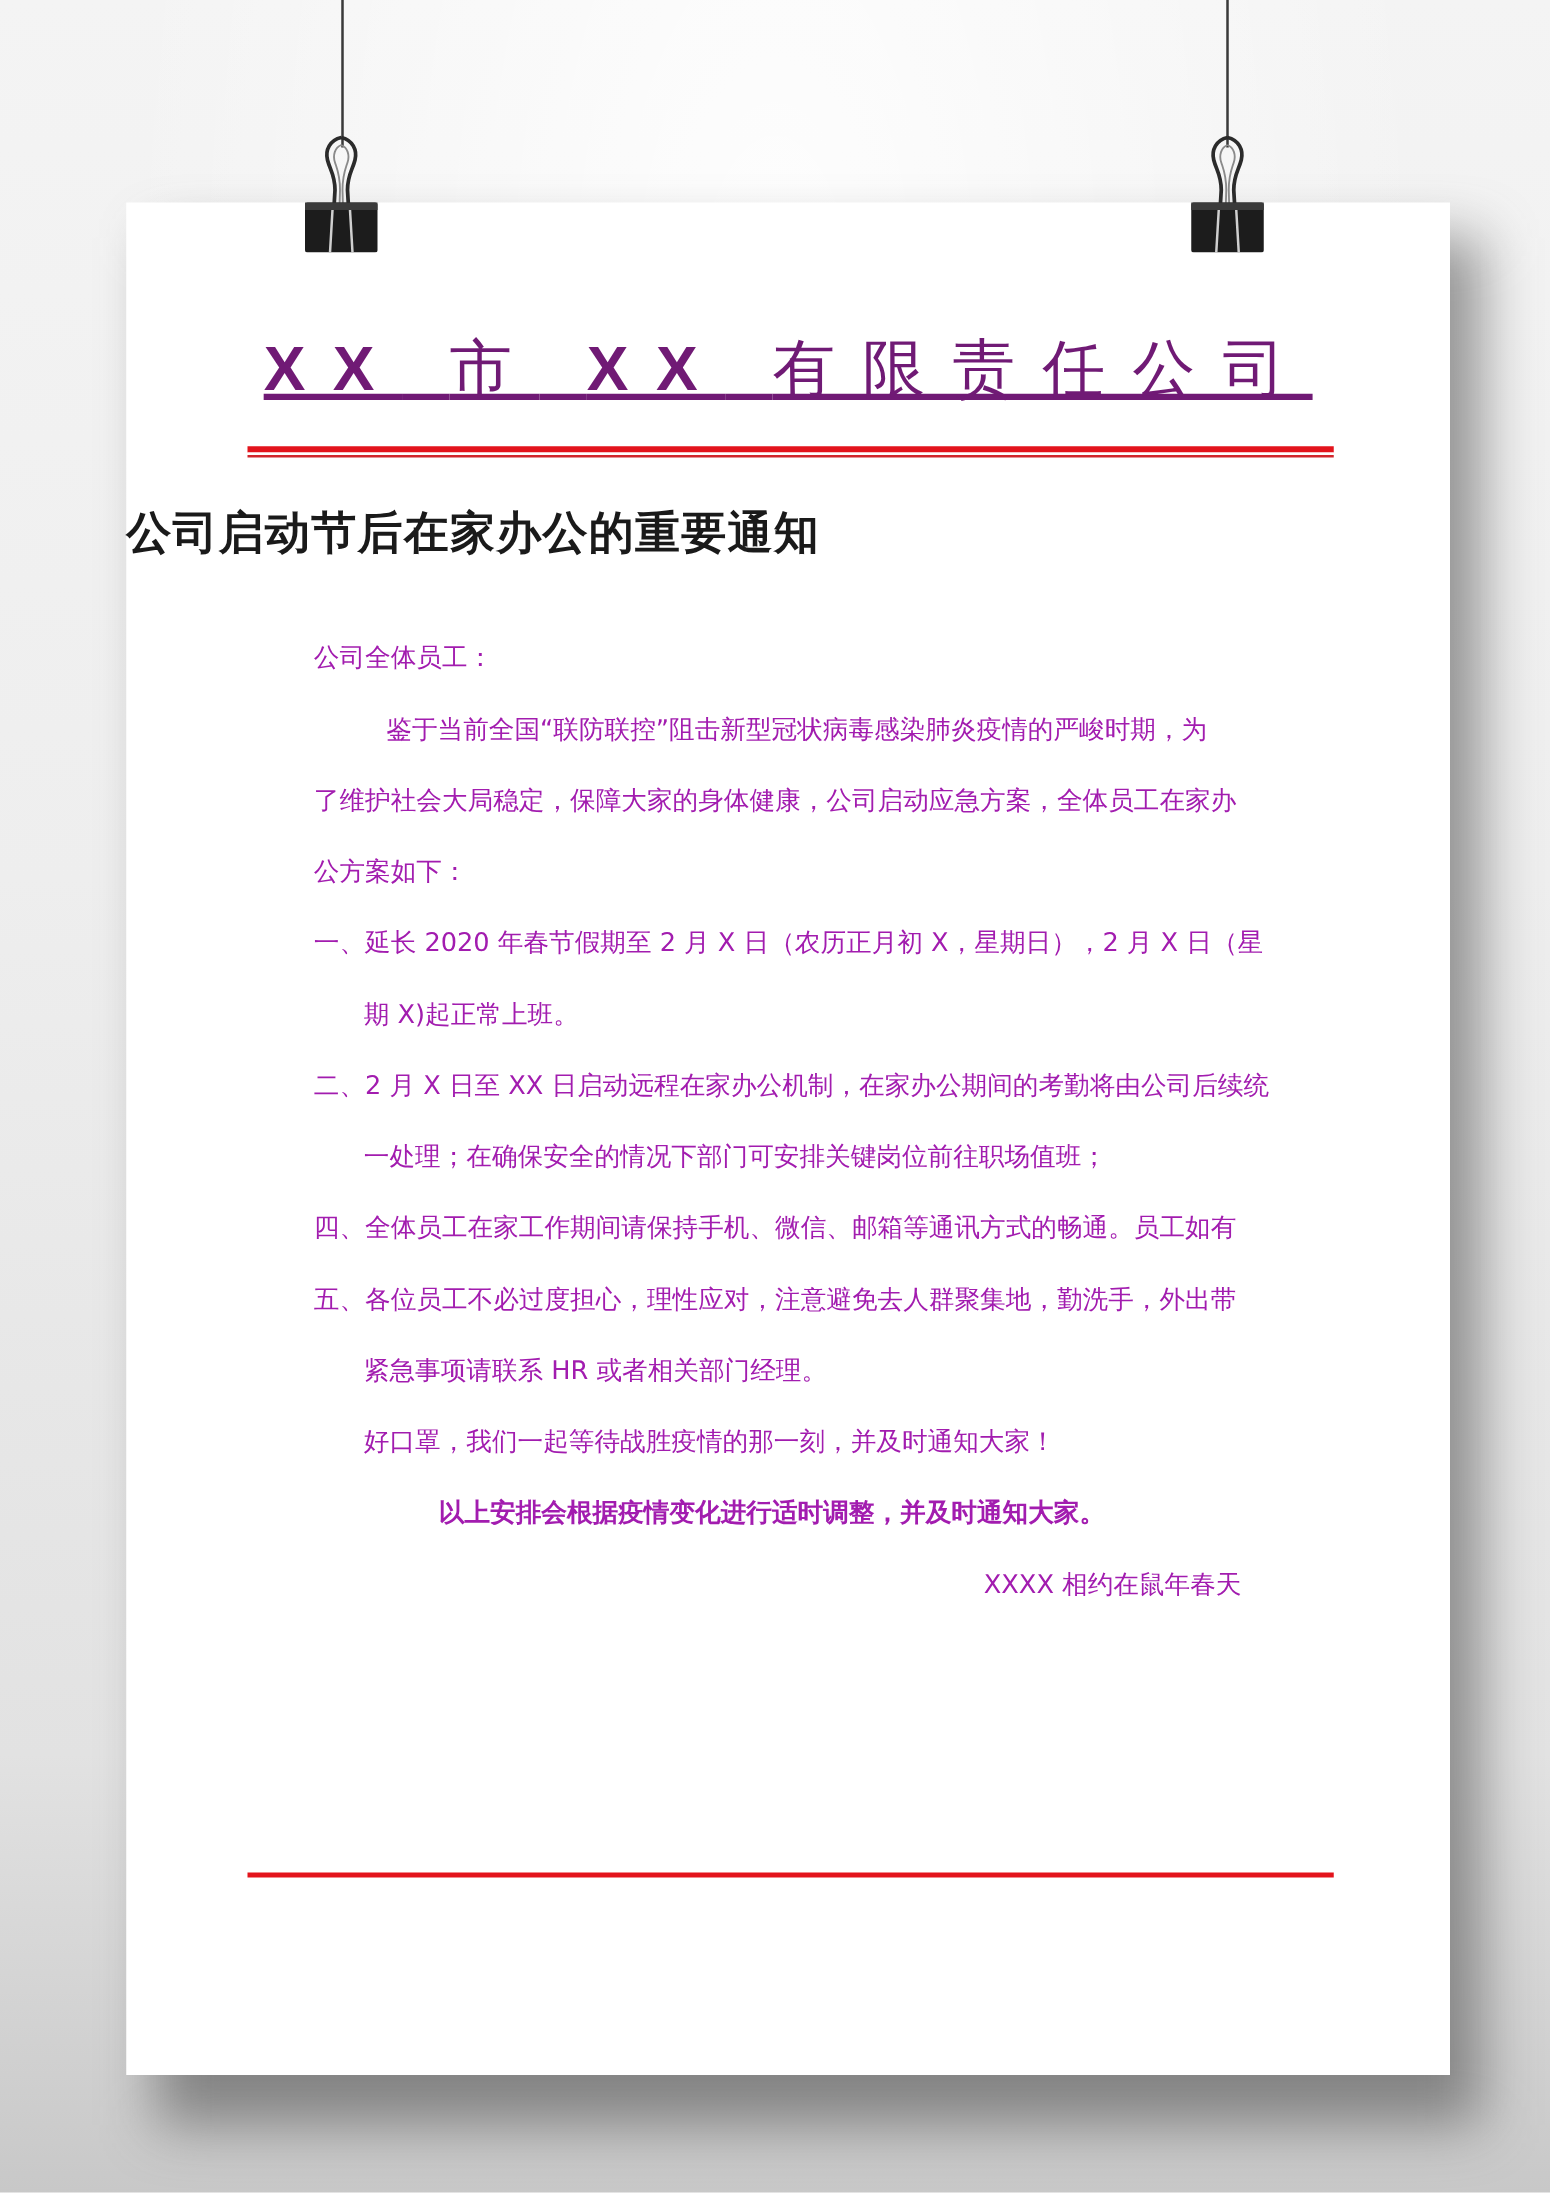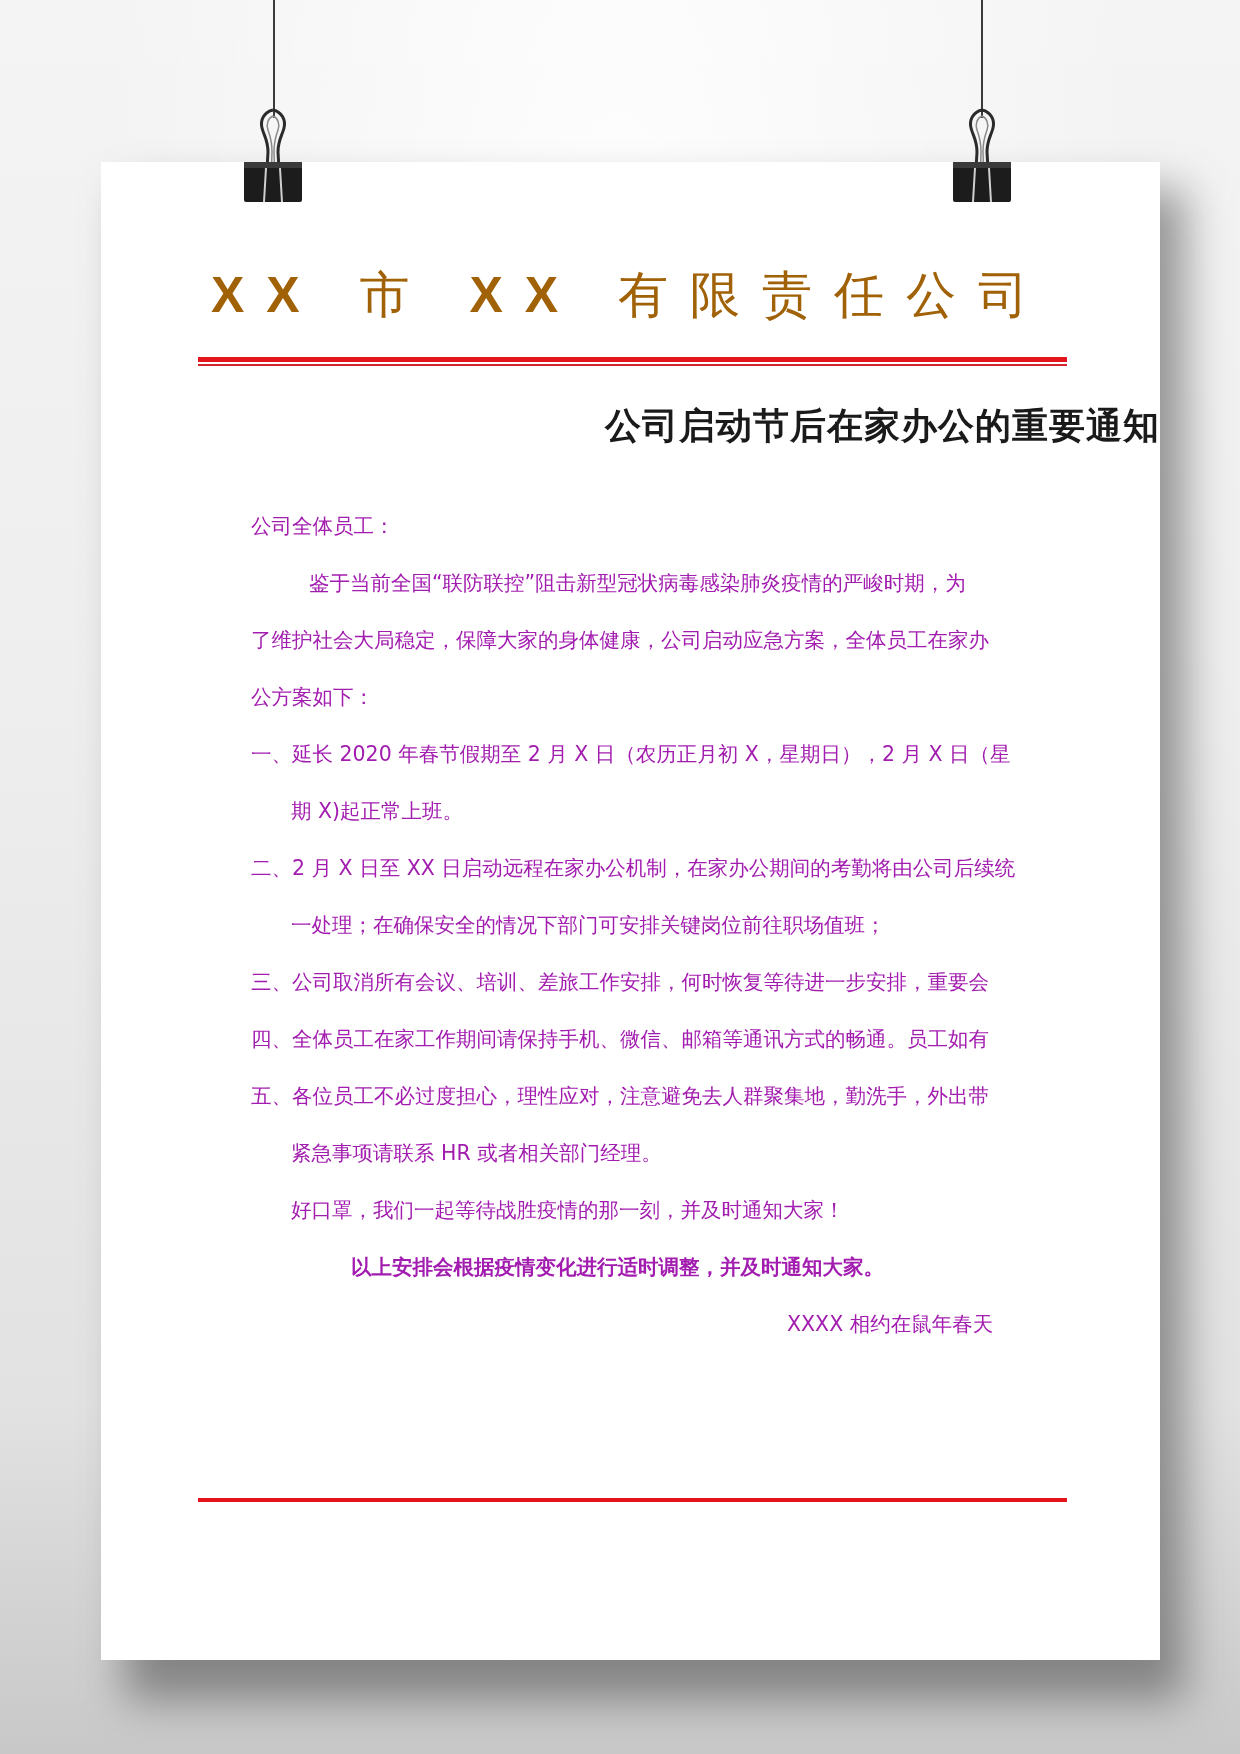--- a/index.html
+++ b/index.html
@@ -19,33 +19,33 @@
   .paper-shadow {
     position: absolute; left: 125px; top: 190px; width: 1060px; height: 1510px;
     background: rgba(70,70,70,0.55); filter: blur(22px);
   }
   .paper {
     position: absolute; left: 101px; top: 162px; width: 1059px; height: 1498px;
     background: #ffffff;
   }
   .company-header {
     position: absolute; left: 0; width: 100%; top: 100px;
-    text-align: center; color: #a16207; font-size: 50px;
-    letter-spacing: 22px; font-family: "DejaVu Sans", sans-serif;
+    text-align: center; color: #701a75; font-size: 50px;
+    letter-spacing: 22px; font-family: "DejaVu Sans", sans-serif; text-decoration: underline;
   }
   .company-header .xx { font-weight: bold; font-family: "Liberation Sans", sans-serif; }
   .rule-top {
     position: absolute; left: 97px; width: 869px; top: 195px;
   }
   .rule-top .thick { height: 5px; background: #e3141c; }
   .rule-top .gap { height: 2px; background: #fff; }
   .rule-top .thin { height: 2px; background: #d1262c; }
   .doc-title {
     position: absolute; left: 0; width: 100%; top: 240px;
-    text-align: right; font-family: Liberation Mono, monospace;
+    text-align: left; font-family: Liberation Mono, monospace;
     font-size: 36px; color: #1a1a1a; font-weight: bold; letter-spacing: 1px;
   }
   .body-text {
     position: absolute; left: 150px; width: 780px; top: 336px;
     color: #a21caf; font-size: 20.5px; line-height: 57px;
   }
   .line { white-space: nowrap; height: 57px; }
   .indent-para { padding-left: 58px; }
   .hang { padding-left: 40px; }
   .closing { padding-left: 100px; font-weight: bold; }
@@ -84,21 +84,20 @@
   <div class="body-text">
     <div class="line">公司全体员工：</div>
     <div class="line indent-para">鉴于当前全国“联防联控”阻击新型冠状病毒感染肺炎疫情的严峻时期，为</div>
     <div class="line">了维护社会大局稳定，保障大家的身体健康，公司启动应急方案，全体员工在家办</div>
     <div class="line">公方案如下：</div>
 
     <div class="line">一、延长 2020 年春节假期至 2 月 X 日（农历正月初 X，星期日），2 月 X 日（星</div>
     <div class="line hang">期 X)起正常上班。</div>
     <div class="line">二、2 月 X 日至 XX 日启动远程在家办公机制，在家办公期间的考勤将由公司后续统</div>
     <div class="line hang">一处理；在确保安全的情况下部门可安排关键岗位前往职场值班；</div>
-    <div class="line">三、公司取消所有会议、培训、差旅工作安排，何时恢复等待进一步安排，重要会</div>
     <div class="line">四、全体员工在家工作期间请保持手机、微信、邮箱等通讯方式的畅通。员工如有</div>
     <div class="line">五、各位员工不必过度担心，理性应对，注意避免去人群聚集地，勤洗手，外出带</div>
     <div class="line hang">紧急事项请联系 HR 或者相关部门经理。</div>
     <div class="line hang">好口罩，我们一起等待战胜疫情的那一刻，并及时通知大家！</div>
 
     <div class="line closing">以上安排会根据疫情变化进行适时调整，并及时通知大家。</div>
     <div class="line sig">XXXX 相约在鼠年春天</div>
   </div>
 
   <div class="rule-bottom"></div>

